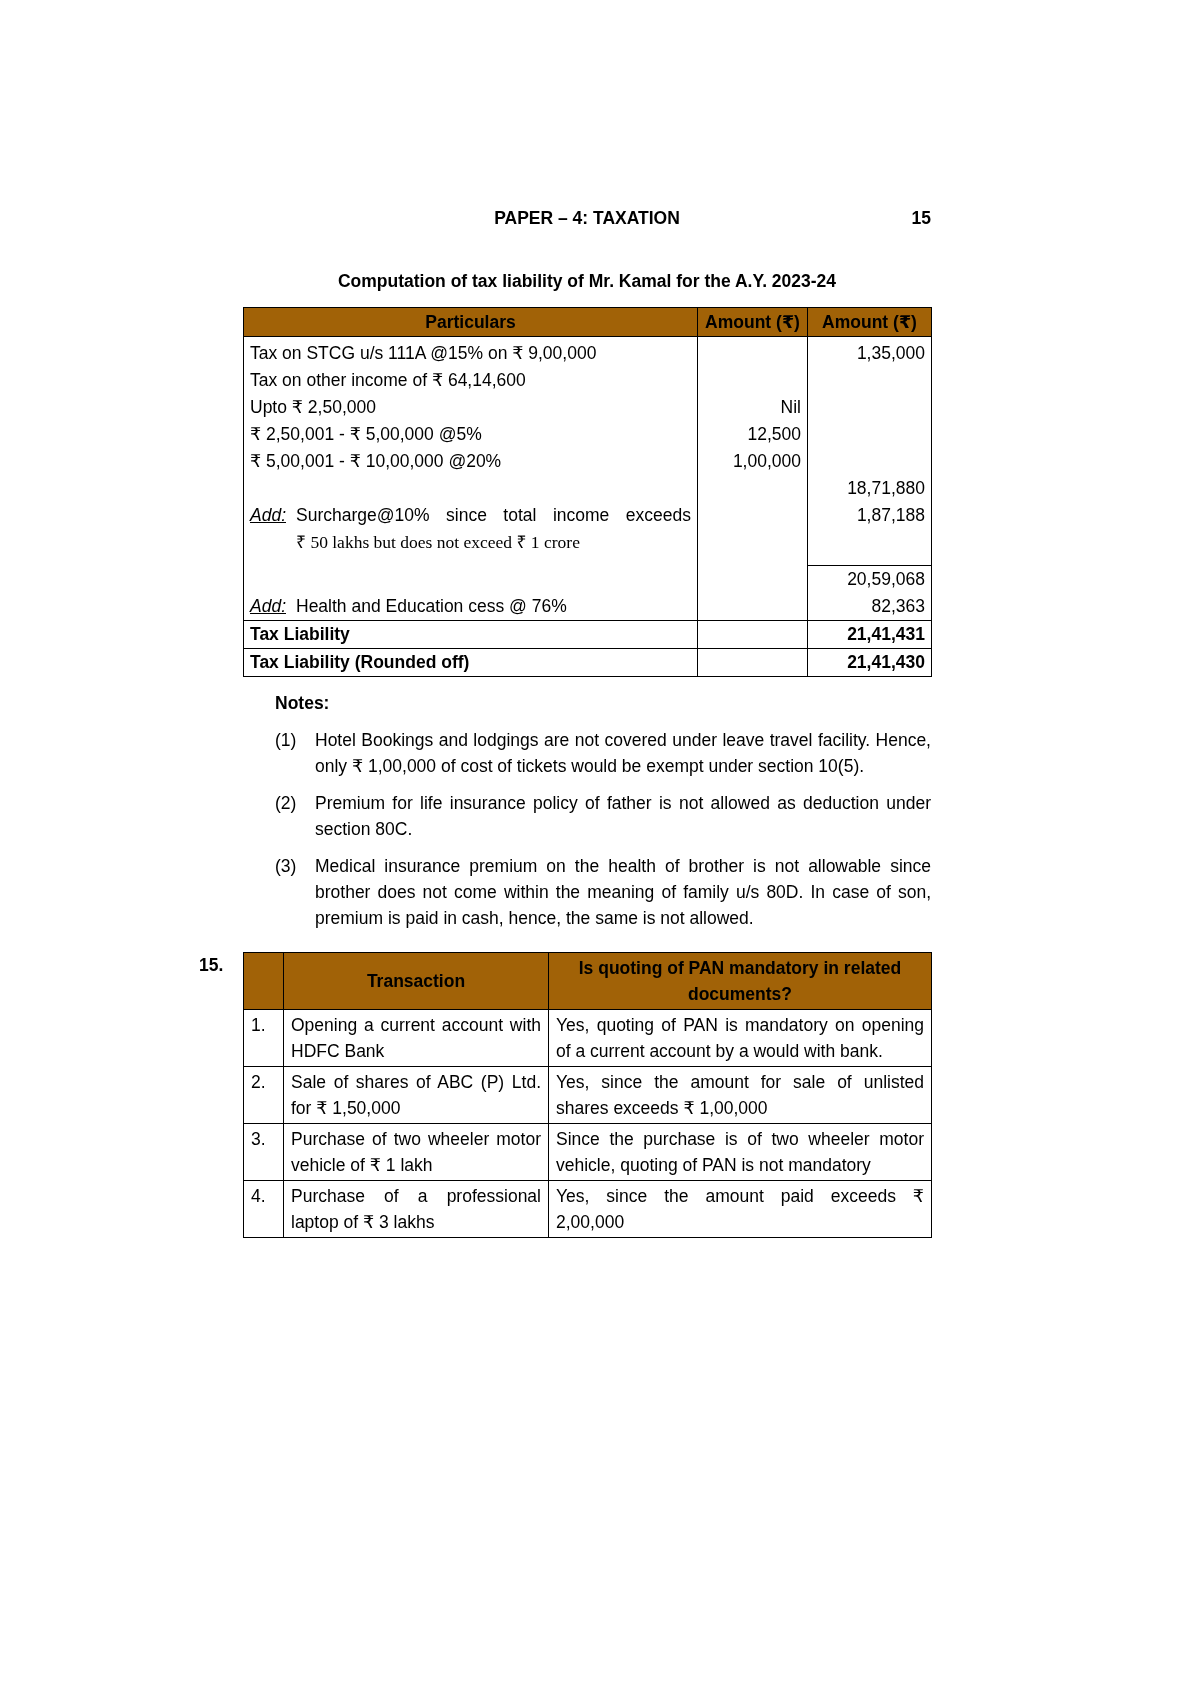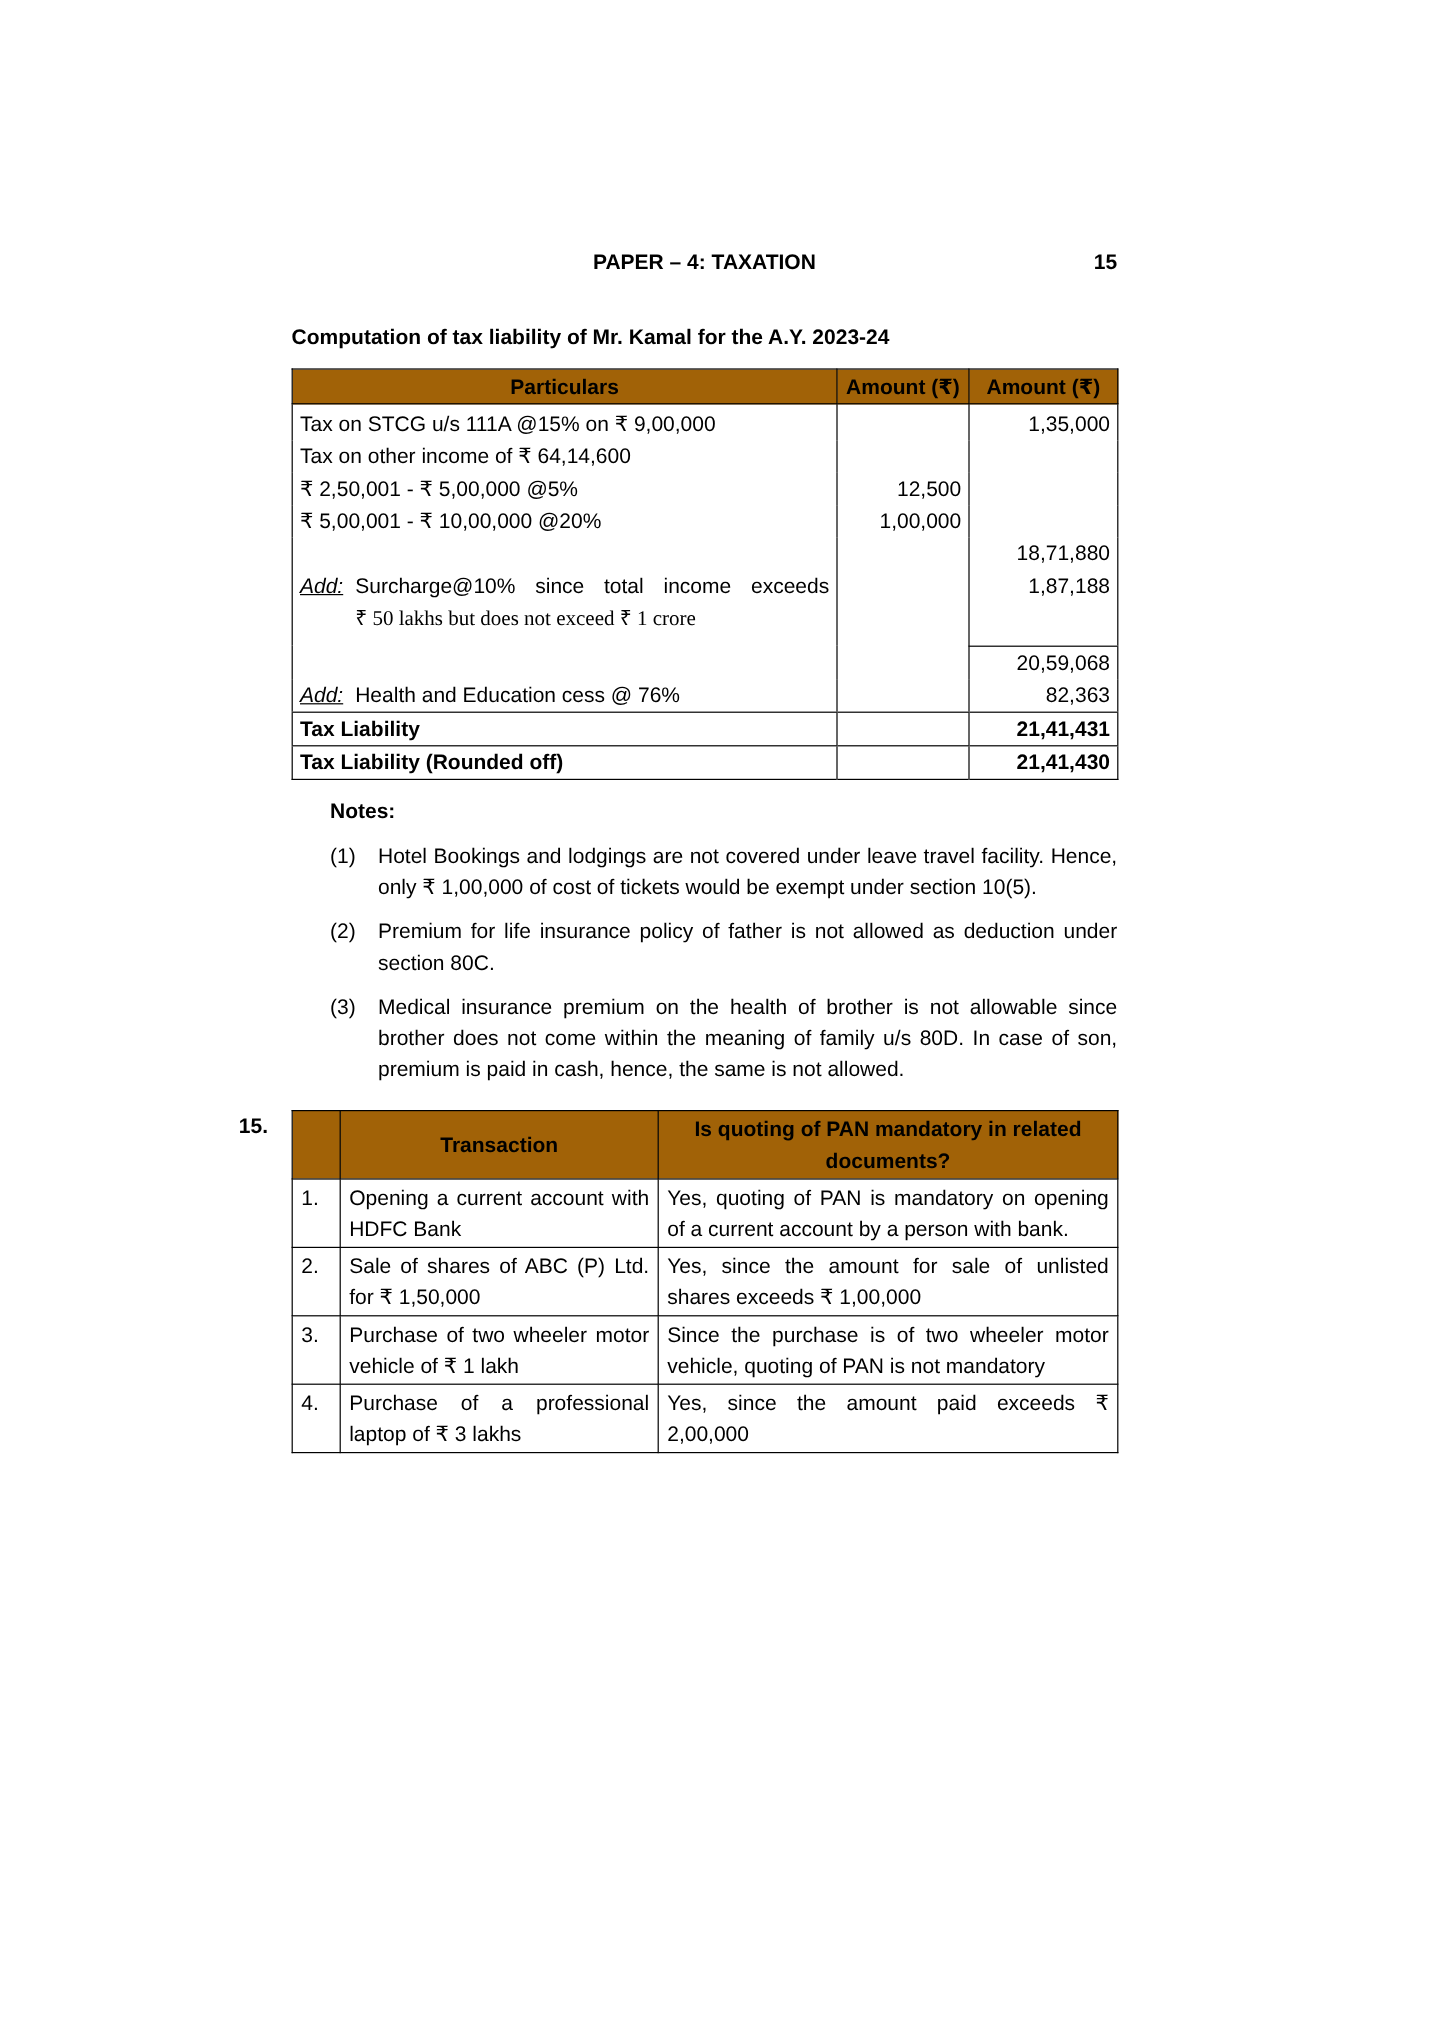--- a/index.html
+++ b/index.html
@@ -10,21 +10,21 @@
     color:#000; font-size:17.5px; line-height:26px;
   }
   .page { position:relative; width:1191px; height:1324px; background:#fff; overflow:hidden; }
   .content { position:absolute; left:243px; top:205px; width:688px; }
 
   
   .page-header { position:relative; text-align:center; font-weight:bold; }
   .ph-num { position:absolute; right:0; top:0; font-weight:bold; }
 
   
-  .comp-title { margin-top:37px; text-align:left; font-weight:bold; }
+  .comp-title { margin-top:37px; text-align:center; font-weight:bold; }
 
   
   table.comp { margin-top:13px; width:688px; border-collapse:collapse; table-layout:fixed;
                border:1.5px solid #000; }
   .comp th { border:1.5px solid #000; font-weight:bold; text-align:center;
              padding:1px 6px; line-height:26px; }
   .comp td { padding:0 6px; vertical-align:top; line-height:27px; }
   .comp td.c2, .comp td.c3 { border-left:1.5px solid #000; text-align:right; }
   .comp tbody tr:first-child td { padding-top:3px; }
   tr.line-amts td.c2, tr.line-amts td.c3 { border-bottom:1.5px solid #000; }
@@ -86,20 +86,25 @@
           <td class="c1">Tax on STCG u/s 111A @15% on ₹ 9,00,000</td>
           <td class="c2"></td>
           <td class="c3">1,35,000</td>
         </tr>
         <tr>
           <td class="c1">Tax on other income of ₹ 64,14,600</td>
           <td class="c2"></td>
           <td class="c3"></td>
         </tr>
         <tr>
+          <td class="c1">Upto ₹ 2,50,000</td>
+          <td class="c2">Nil</td>
+          <td class="c3"></td>
+        </tr>
+        <tr>
           <td class="c1">₹ 2,50,001 - ₹ 5,00,000 @5%</td>
           <td class="c2">12,500</td>
           <td class="c3"></td>
         </tr>
         <tr>
           <td class="c1">₹ 5,00,001 - ₹ 10,00,000 @20%</td>
           <td class="c2">1,00,000</td>
           <td class="c3"></td>
         </tr>
         <tr>
@@ -176,21 +181,21 @@
           <tr class="hdr-bg">
             <th></th>
             <th>Transaction</th>
             <th>Is quoting of PAN mandatory in related documents?</th>
           </tr>
         </thead>
         <tbody>
           <tr>
             <td class="pn">1.</td>
             <td class="pt">Opening a current account with HDFC Bank</td>
-            <td class="pa">Yes, quoting of PAN is mandatory on opening of a current account by a person with bank.</td>
+            <td class="pa">Yes, quoting of PAN is mandatory on opening of a current account by a would with bank.</td>
           </tr>
           <tr>
             <td class="pn">2.</td>
             <td class="pt">Sale of shares of ABC (P) Ltd. for ₹ 1,50,000</td>
             <td class="pa">Yes, since the amount for sale of unlisted shares exceeds ₹ 1,00,000</td>
           </tr>
           <tr>
             <td class="pn">3.</td>
             <td class="pt">Purchase of two wheeler motor vehicle of ₹ 1 lakh</td>
             <td class="pa">Since the purchase is of two wheeler motor vehicle, quoting of PAN is not mandatory</td>

